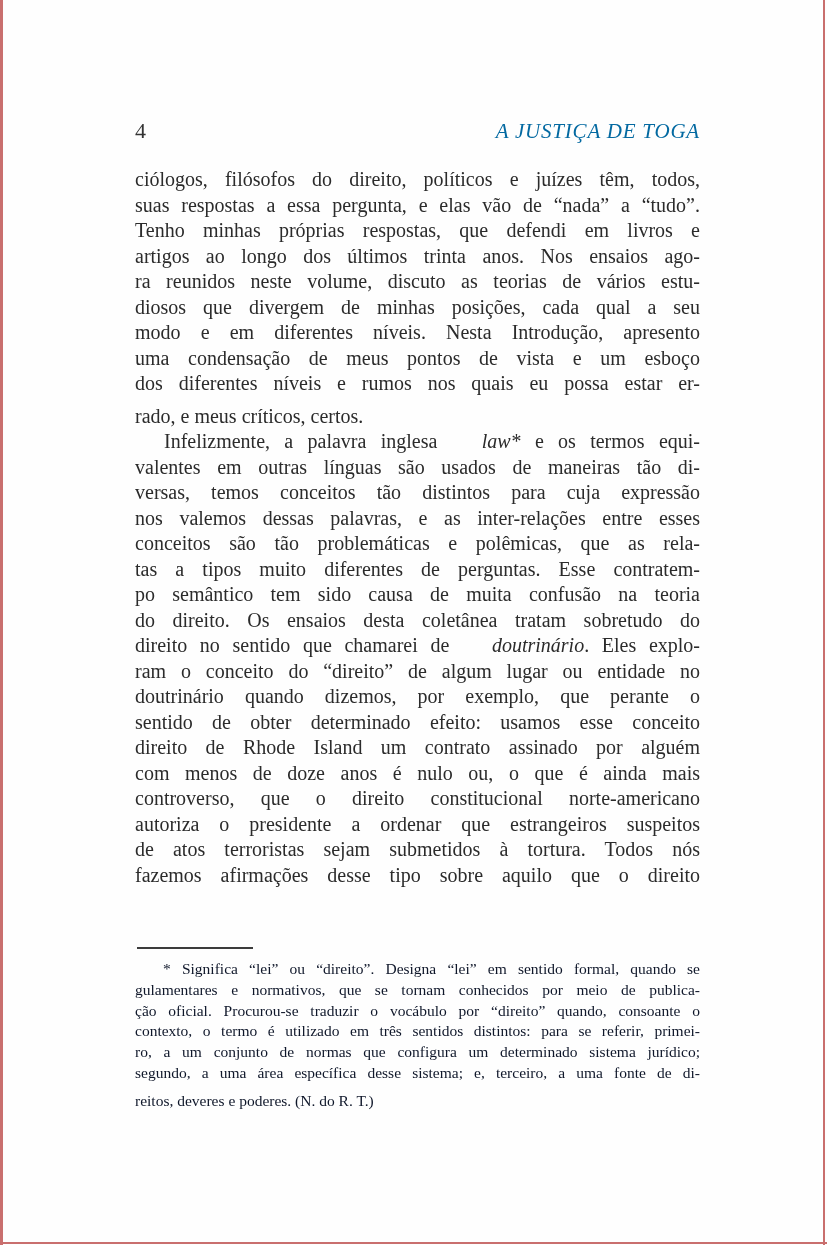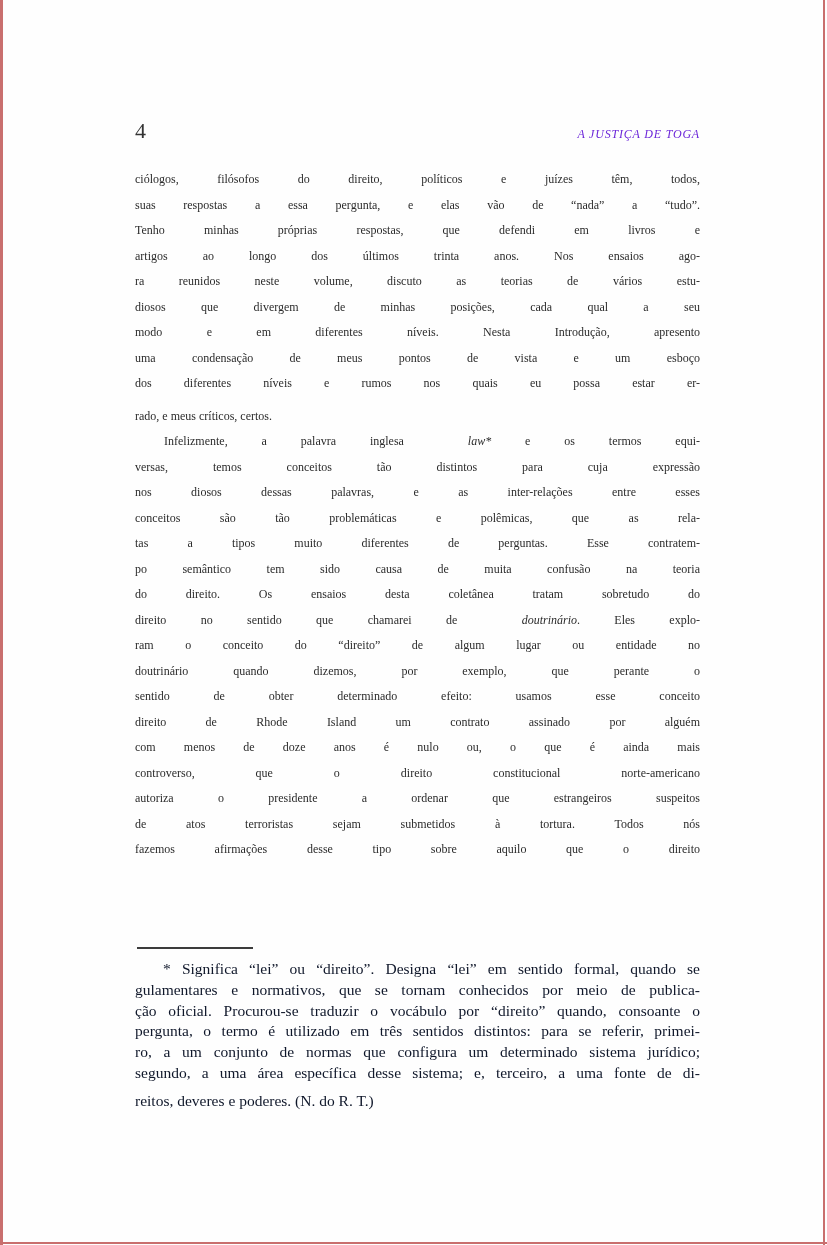--- a/index.html
+++ b/index.html
@@ -36,31 +36,31 @@
     display: flex;
     justify-content: space-between;
     align-items: baseline;
   }
   .page-num {
     font-size: 22px;
     color: #333;
   }
   .running-title {
     font-style: italic;
-    font-size: 12px;
+    font-size: 21px;
     letter-spacing: 0.8px;
-    color: #6d28d9;
+    color: #0369a1;
   }
 
   .body-text {
     position: absolute;
     top: 167px;
     left: 135px;
     width: 565px;
-    font-size: 12px;
+    font-size: 20px;
     line-height: 25.5px;
   }
   .tline {
     text-align: justify;
     text-align-last: justify;
     -moz-text-align-last: justify;
     white-space: normal;
   }
   .tline.final {
     text-align-last: left;
@@ -110,22 +110,23 @@
         <div class="tline"><span>artigos ao longo dos últimos trinta anos. Nos ensaios ago-</span></div>
         <div class="tline"><span>ra reunidos neste volume, discuto as teorias de vários estu-</span></div>
         <div class="tline"><span>diosos que divergem de minhas posições, cada qual a seu</span></div>
         <div class="tline"><span>modo e em diferentes níveis. Nesta Introdução, apresento</span></div>
         <div class="tline"><span>uma condensação de meus pontos de vista e um esboço</span></div>
         <div class="tline"><span>dos diferentes níveis e rumos nos quais eu possa estar er-</span></div>
         <div class="tline final"><span>rado, e meus críticos, certos.</span></div>
       </div>
     <div class="paragraph">
         <div class="tline indent"><span>Infelizmente, a palavra inglesa </span><span class="it">law*</span><span> e os termos equi-</span></div>
+        <div class="tline"><span>valentes em outras línguas são usados de maneiras tão di-</span></div>
         <div class="tline"><span>versas, temos conceitos tão distintos para cuja expressão</span></div>
-        <div class="tline"><span>nos diosos dessas palavras, e as inter-relações entre esses</span></div>
+        <div class="tline"><span>nos valemos dessas palavras, e as inter-relações entre esses</span></div>
         <div class="tline"><span>conceitos são tão problemáticas e polêmicas, que as rela-</span></div>
         <div class="tline"><span>tas a tipos muito diferentes de perguntas. Esse contratem-</span></div>
         <div class="tline"><span>po semântico tem sido causa de muita confusão na teoria</span></div>
         <div class="tline"><span>do direito. Os ensaios desta coletânea tratam sobretudo do</span></div>
         <div class="tline"><span>direito no sentido que chamarei de </span><span class="it">doutrinário</span><span>. Eles explo-</span></div>
         <div class="tline"><span>ram o conceito do “direito” de algum lugar ou entidade no</span></div>
         <div class="tline"><span>doutrinário quando dizemos, por exemplo, que perante o</span></div>
         <div class="tline"><span>sentido de obter determinado efeito: usamos esse conceito</span></div>
         <div class="tline"><span>direito de Rhode Island um contrato assinado por alguém</span></div>
         <div class="tline"><span>com menos de doze anos é nulo ou, o que é ainda mais</span></div>
@@ -136,19 +137,19 @@
       </div>
   </main>
 
   <div class="fn-rule"></div>
 
   <footer class="footnote">
     <div class="paragraph">
         <div class="tline indent"><span>* Significa “lei” ou “direito”. Designa “lei” em sentido formal, quando se</span></div>
         <div class="tline"><span>gulamentares e normativos, que se tornam conhecidos por meio de publica-</span></div>
         <div class="tline"><span>ção oficial. Procurou-se traduzir o vocábulo por “direito” quando, consoante o</span></div>
-        <div class="tline"><span>pergunta, o termo é utilizado em três sentidos distintos: para se referir, primei-</span></div>
+        <div class="tline"><span>contexto, o termo é utilizado em três sentidos distintos: para se referir, primei-</span></div>
         <div class="tline"><span>ro, a um conjunto de normas que configura um determinado sistema jurídico;</span></div>
         <div class="tline"><span>segundo, a uma área específica desse sistema; e, terceiro, a uma fonte de di-</span></div>
         <div class="tline final"><span>reitos, deveres e poderes. (N. do R. T.)</span></div>
       </div>
   </footer>
 </div>
 
 </body></html>

